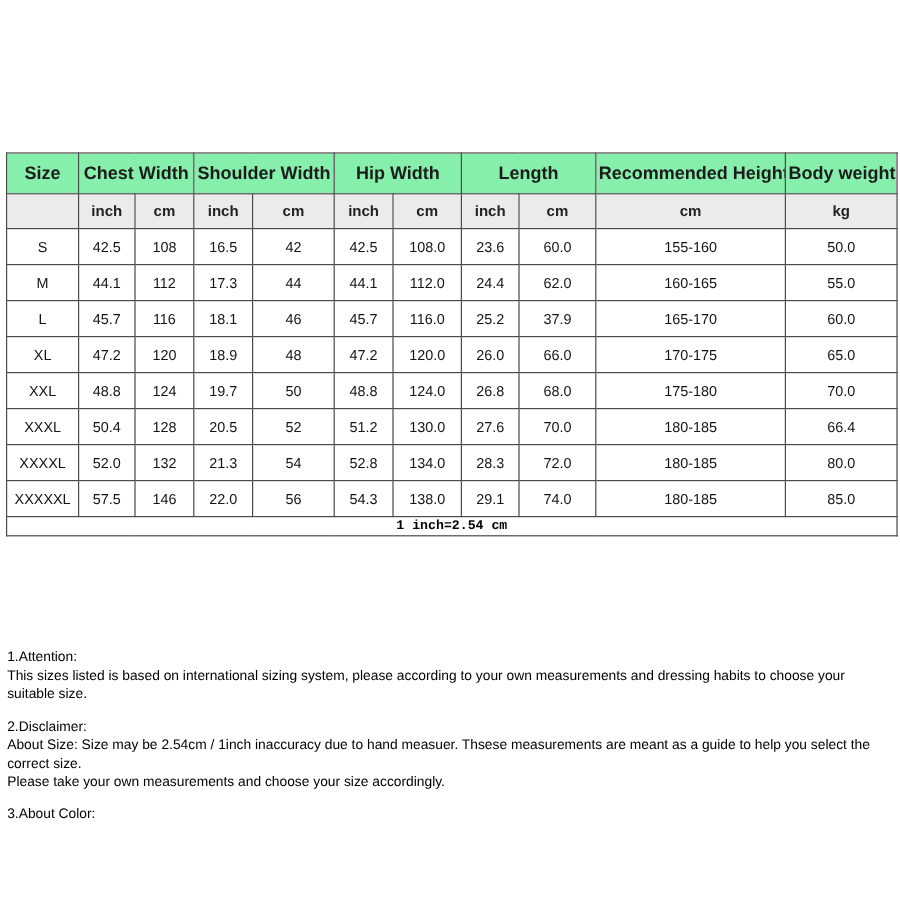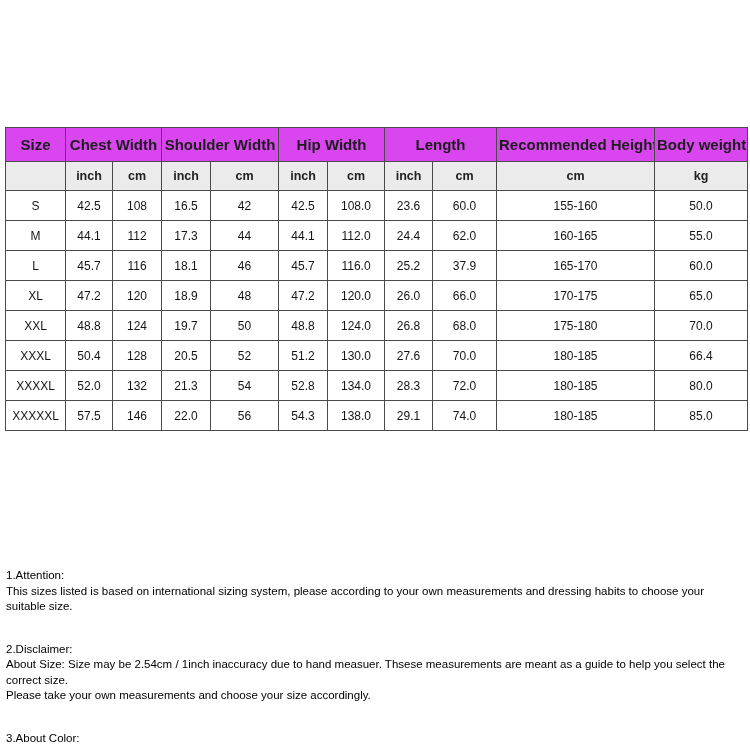--- a/index.html
+++ b/index.html
@@ -25,21 +25,21 @@
   .size-table th, .size-table td {
     border: 1px solid #4a4a4a;
     padding: 0 2px;
     text-align: center;
     vertical-align: middle;
     overflow: hidden;
     white-space: nowrap;
   }
   .size-table thead th.group {
     height: 33px;
-    background: #d946ef;
+    background: #86efac;
     font-size: 15px;
     font-weight: bold;
     color: #1c1c1c;
   }
   .size-table thead th.unit {
     height: 28px;
     background: #ebebeb;
     font-size: 12.5px;
     font-weight: bold;
     color: #222222;
@@ -62,21 +62,20 @@
     position: absolute;
     left: 6px;
     top: 541px;
     width: 740px;
     font-size: 11.5px;
     line-height: 15.5px;
     color: #000000;
   }
   .note {
     margin-bottom: 11px;
-    margin-top: 27px;
   }
   .note-line {
     margin: 0;
   }
 </style>
 </head>
 <body>
 
 <table class="size-table">
   <colgroup>
@@ -216,20 +215,23 @@
     <td>56</td>
     <td>54.3</td>
     <td>138.0</td>
     <td>29.1</td>
     <td>74.0</td>
     <td>180-185</td>
     <td>85.0</td>
   </tr>
     </tbody>
   <tfoot>
+    <tr>
+      <td colspan="11">1 inch=2.54 cm</td>
+    </tr>
   </tfoot>
 </table>
 
 <div class="notes">
   <div class="note">
     <div class="note-line">1.Attention:</div>
     <div class="note-line">This sizes listed is based on international sizing system, please according to your own measurements and dressing habits to choose your suitable size.</div>
   </div>
   <div class="note">
     <div class="note-line">2.Disclaimer:</div>

